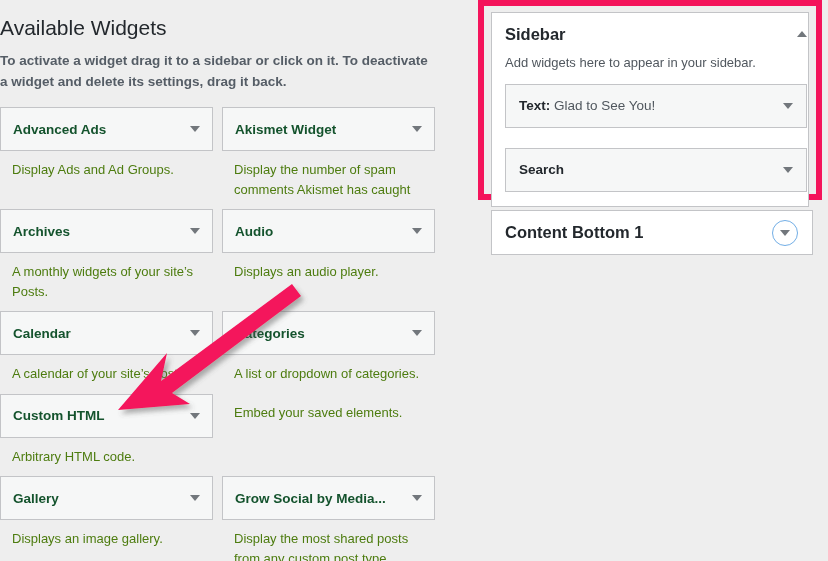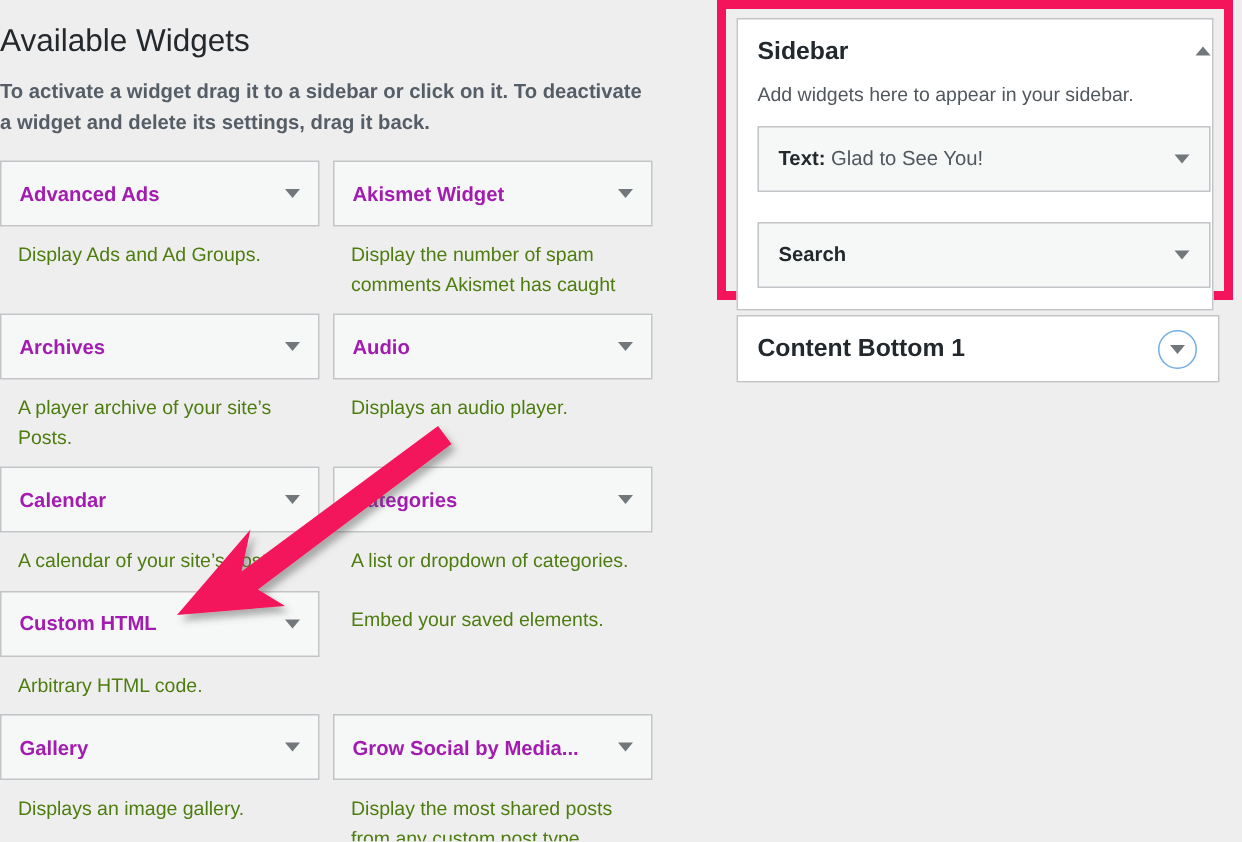--- a/index.html
+++ b/index.html
@@ -63,21 +63,21 @@
     border: 1px solid #c3c4c7;
     display: flex;
     align-items: center;
     justify-content: space-between;
     padding: 0 12px;
     cursor: pointer;
   }
   .widget-box-title {
     font-size: 13.5px;
     font-weight: bold;
-    color: #a21caf;
+    color: #14532d;
     white-space: nowrap;
     overflow: hidden;
     text-overflow: clip;
   }
   .tri-down {
     width: 0;
     height: 0;
     border-left: 5px solid transparent;
     border-right: 5px solid transparent;
     border-top: 6px solid #72777c;
@@ -241,21 +241,21 @@
         <span class="tri-down"></span>
       </div>
       <p class="widget-desc">Display the number of spam comments Akismet has caught</p>
     </div>
 
     <div class="widget-cell">
       <div class="widget-box">
         <span class="widget-box-title">Archives</span>
         <span class="tri-down"></span>
       </div>
-      <p class="widget-desc">A player archive of your site’s Posts.</p>
+      <p class="widget-desc">A monthly widgets of your site’s Posts.</p>
     </div>
     <div class="widget-cell">
       <div class="widget-box">
         <span class="widget-box-title">Audio</span>
         <span class="tri-down"></span>
       </div>
       <p class="widget-desc">Displays an audio player.</p>
     </div>
 
     <div class="widget-cell">

